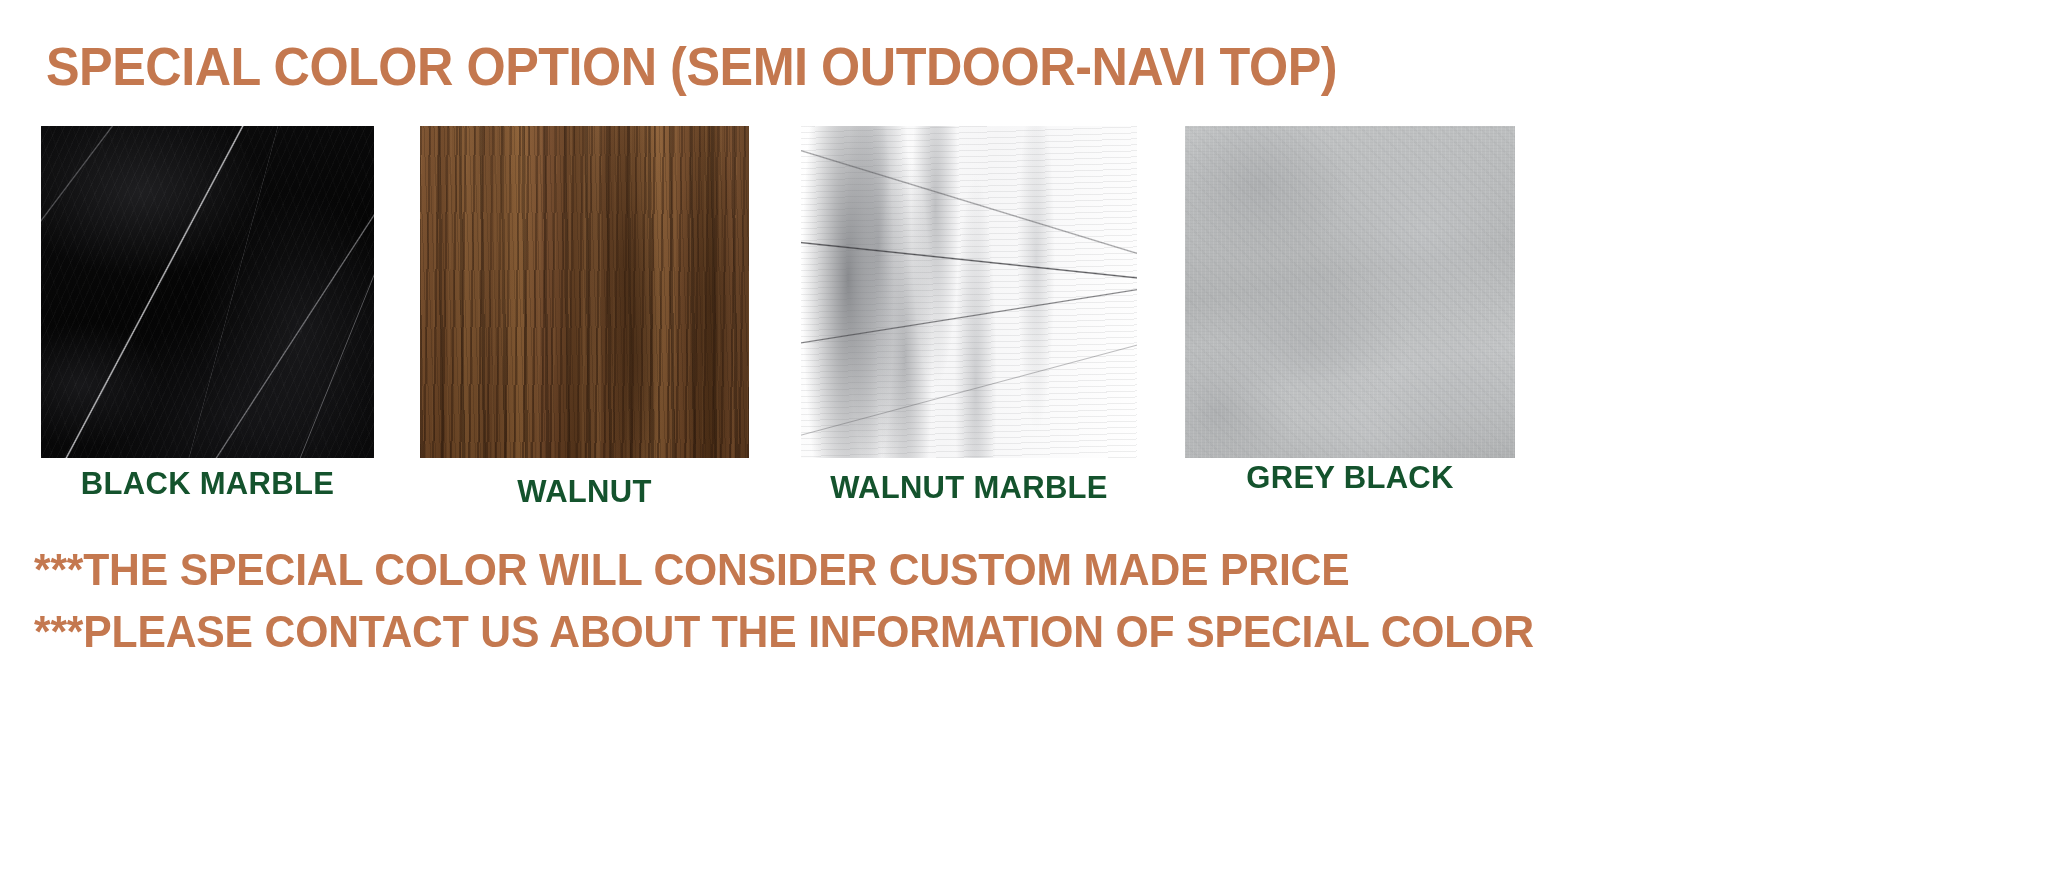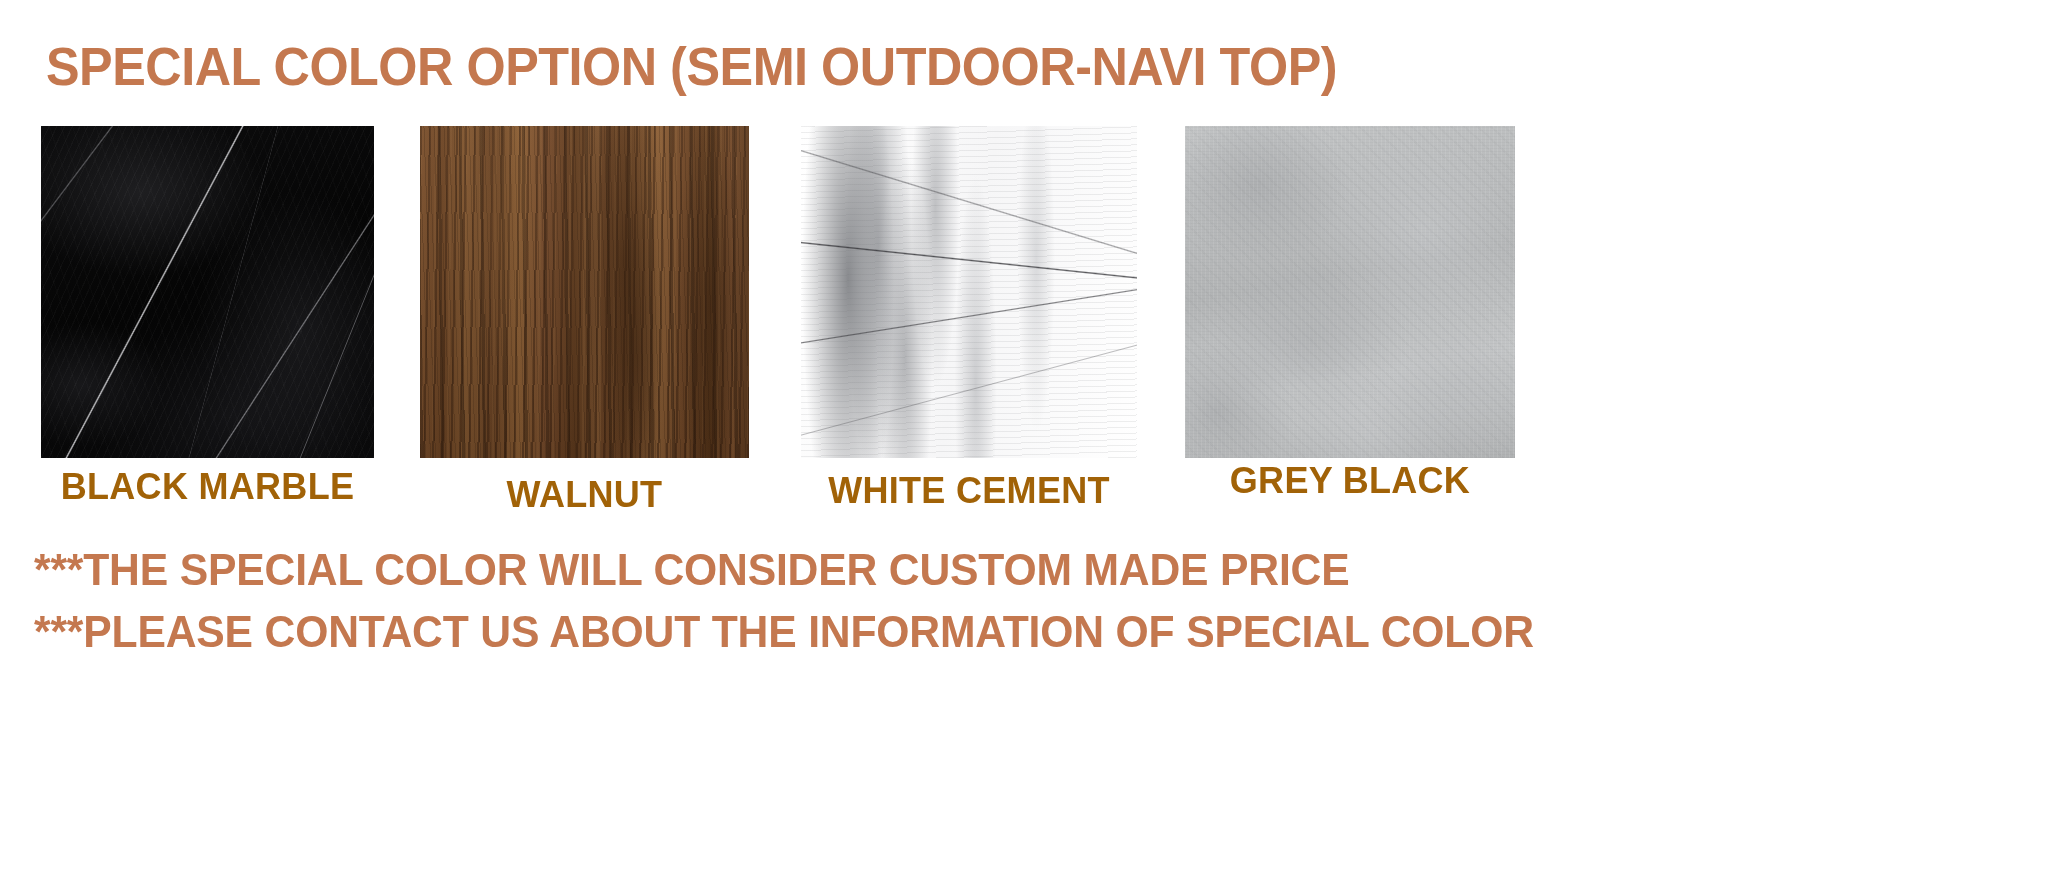--- a/index.html
+++ b/index.html
@@ -179,23 +179,23 @@
       repeating-linear-gradient(43deg, rgba(110,112,114,0.05) 0px, rgba(110,112,114,0.05) 2px, rgba(255,255,255,0) 2px, rgba(255,255,255,0) 9px);
     pointer-events: none;
   }
 
   
   .swatch-label {
     position: absolute;
     top: 340px;
     width: 100%;
     text-align: center;
-    font-size: 36px;
+    font-size: 31px;
     font-weight: 700;
-    color: #a16207;
+    color: #14532d;
     letter-spacing: 0.3px;
     white-space: nowrap;
     font-family: "Liberation Sans", sans-serif;
   }
   .swatch-cell.c1 .swatch-label { top: 348px; }
   .swatch-cell.c2 .swatch-label { top: 344px; }
   .swatch-cell.c3 .swatch-label { top: 334px; }
 
   
   .notes {
@@ -231,21 +231,21 @@
       <div class="swatch-label">BLACK MARBLE</div>
     </div>
 
     <div class="swatch-cell c1">
       <div class="swatch tex-walnut"></div>
       <div class="swatch-label">WALNUT</div>
     </div>
 
     <div class="swatch-cell c2">
       <div class="swatch tex-white-marble"></div>
-      <div class="swatch-label">WHITE CEMENT</div>
+      <div class="swatch-label">WALNUT MARBLE</div>
     </div>
 
     <div class="swatch-cell c3">
       <div class="swatch tex-grey-cement"></div>
       <div class="swatch-label">GREY BLACK</div>
     </div>
 
   </div>
 
   <div class="notes">

